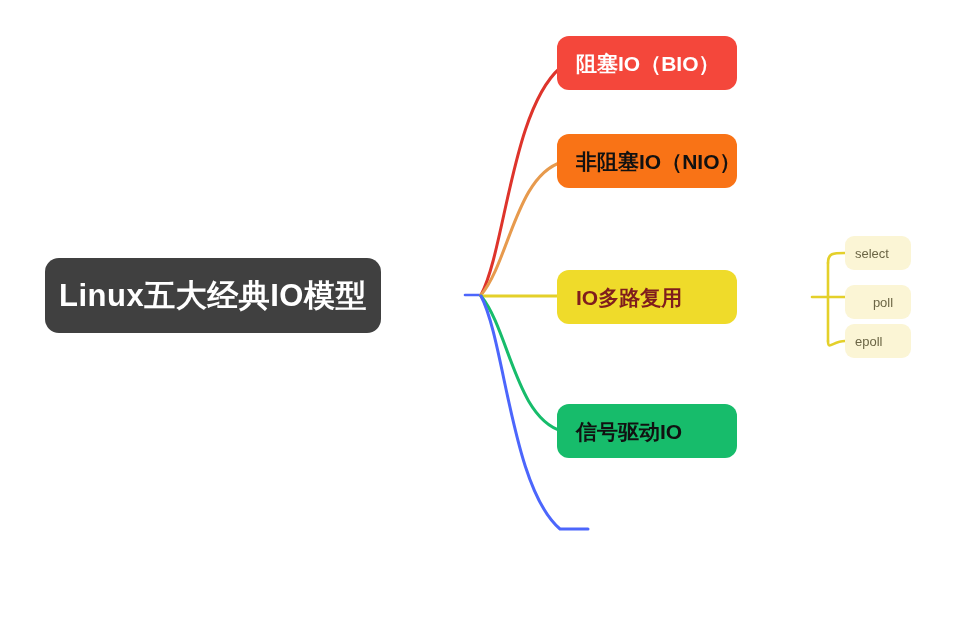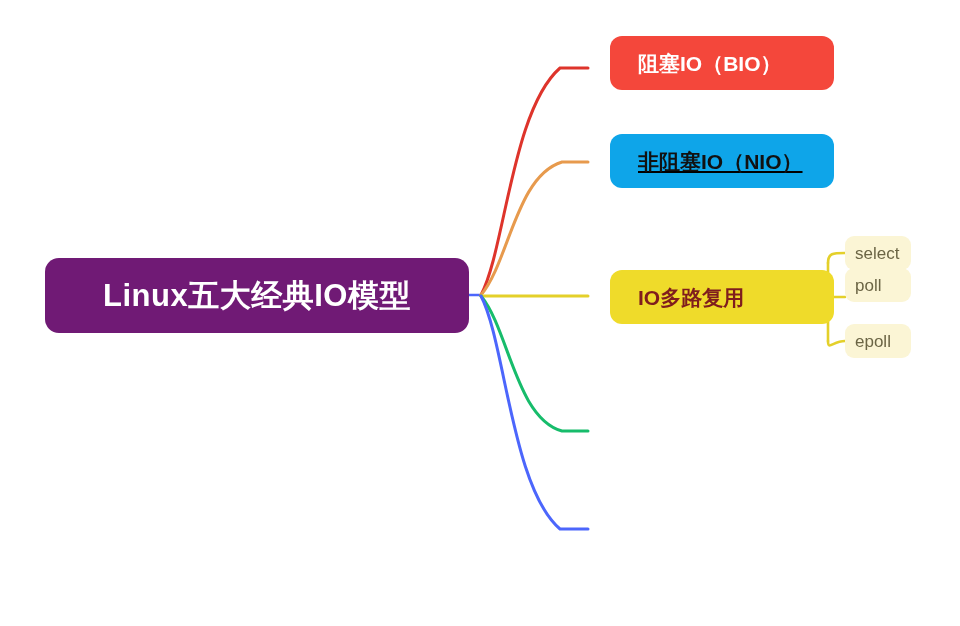--- a/index.html
+++ b/index.html
@@ -37,72 +37,72 @@
   }
   .node-label {
     white-space: nowrap;
     line-height: 1;
   }
 
   
   .root-node {
     left: 45px;
     top: 258px;
-    width: 424px;
+    width: 336px;
     height: 75px;
-    background: #701a75;
+    background: #404040;
     border-radius: 14px;
     justify-content: center;
     align-items: center;
   }
   .root-node .node-label {
     color: #ffffff;
     font-size: 31px;
     font-weight: 700;
     letter-spacing: 0.5px;
   }
 
   
   .branch-node {
-    left: 610px;
-    width: 224px;
+    left: 557px;
+    width: 180px;
     height: 54px;
-    padding-left: 28px;
+    padding-left: 19px;
   }
   .branch-node .node-label {
     font-size: 21px;
     font-weight: 700;
   }
   .branch-bio   { top: 36px;  background: #f4473b; }
   .branch-bio   .node-label { color: #ffffff; }
-  .branch-nio   { top: 134px; background: #0ea5e9; text-decoration: underline; }
+  .branch-nio   { top: 134px; background: #f97316; }
   .branch-nio   .node-label { color: #111111; }
   .branch-mux   { top: 270px; background: #efdb2a; }
   .branch-mux   .node-label { color: #7f1d1d; }
   .branch-sig   { top: 404px; background: #17bc6b; }
   .branch-sig   .node-label { color: #111111; }
   .branch-aio   { top: 503px; background: #4c66fc; }
   .branch-aio   .node-label { color: #ffffff; }
 
   
   .leaf-node {
     left: 845px;
     width: 66px;
     height: 34px;
     background: #fbf5d5;
     border-radius: 9px;
     padding-left: 10px;
   }
   .leaf-node .node-label {
     color: #6b6545;
-    font-size: 17px;
+    font-size: 13px;
     font-weight: 400;
   }
   .leaf-select { top: 236px; }
-  .leaf-poll   { top: 268px; }
+  .leaf-poll   { top: 285px; justify-content: center; }
   .leaf-epoll  { top: 324px; }
 
   
   .watermark {
     position: absolute;
     right: 22px;
     bottom: 22px;
     color: #d4d4d4;
     font-size: 16px;
     letter-spacing: 1px;
@@ -144,20 +144,23 @@
   </div>
 
   <div class="node branch-node branch-nio">
     <span class="node-label">非阻塞IO（NIO）</span>
   </div>
 
   <div class="node branch-node branch-mux">
     <span class="node-label">IO多路复用</span>
   </div>
 
+  <div class="node branch-node branch-sig">
+    <span class="node-label">信号驱动IO</span>
+  </div>
 
 
   <div class="node leaf-node leaf-select">
     <span class="node-label">select</span>
   </div>
 
   <div class="node leaf-node leaf-poll">
     <span class="node-label">poll</span>
   </div>
 

